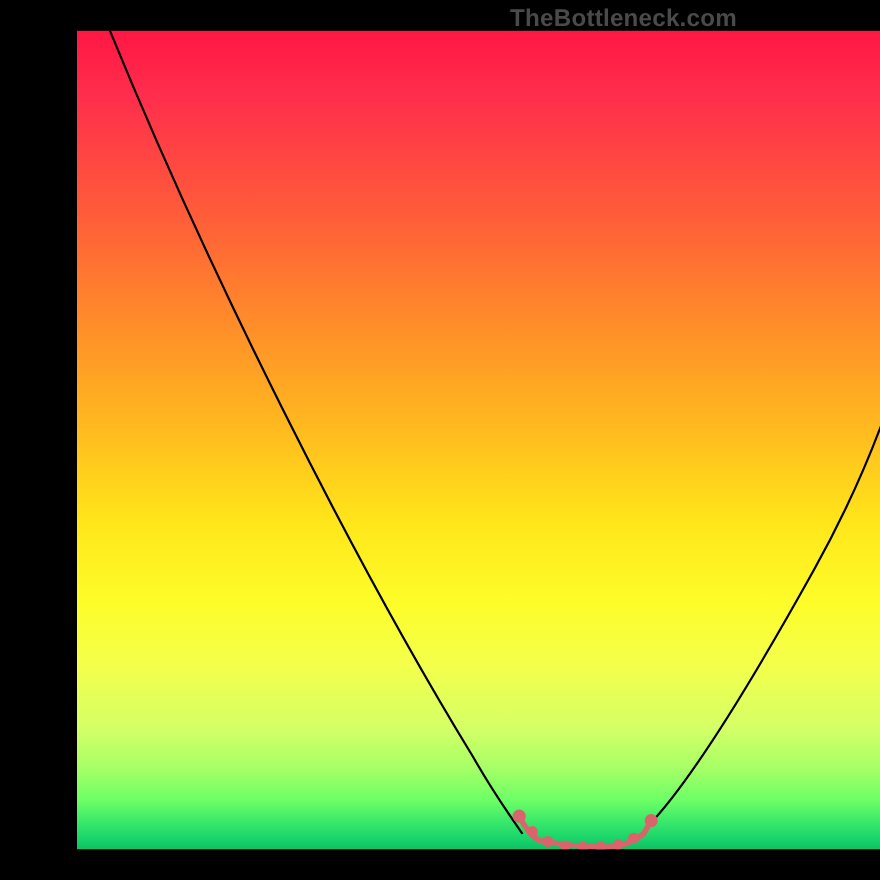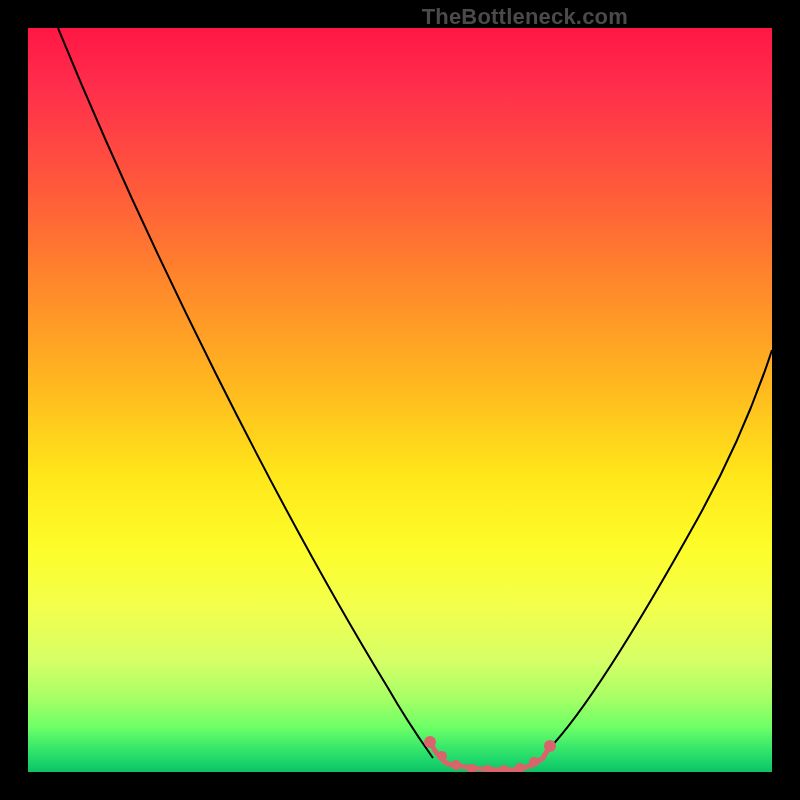--- a/index.html
+++ b/index.html
@@ -9,20 +9,21 @@
     height: 800px;
     background: #000;
     overflow: hidden;
     font-family: Arial, Helvetica, sans-serif;
   }
   .frame {
     position: relative;
     width: 640px;
     height: 800px;
     background: #000;
+    margin-left: 42px;
   }
   .attribution {
     position: absolute;
     top: 4px;
     right: 12px;
     color: #4a4a4a;
     font-size: 22px;
     font-weight: 600;
     letter-spacing: 0.2px;
   }

